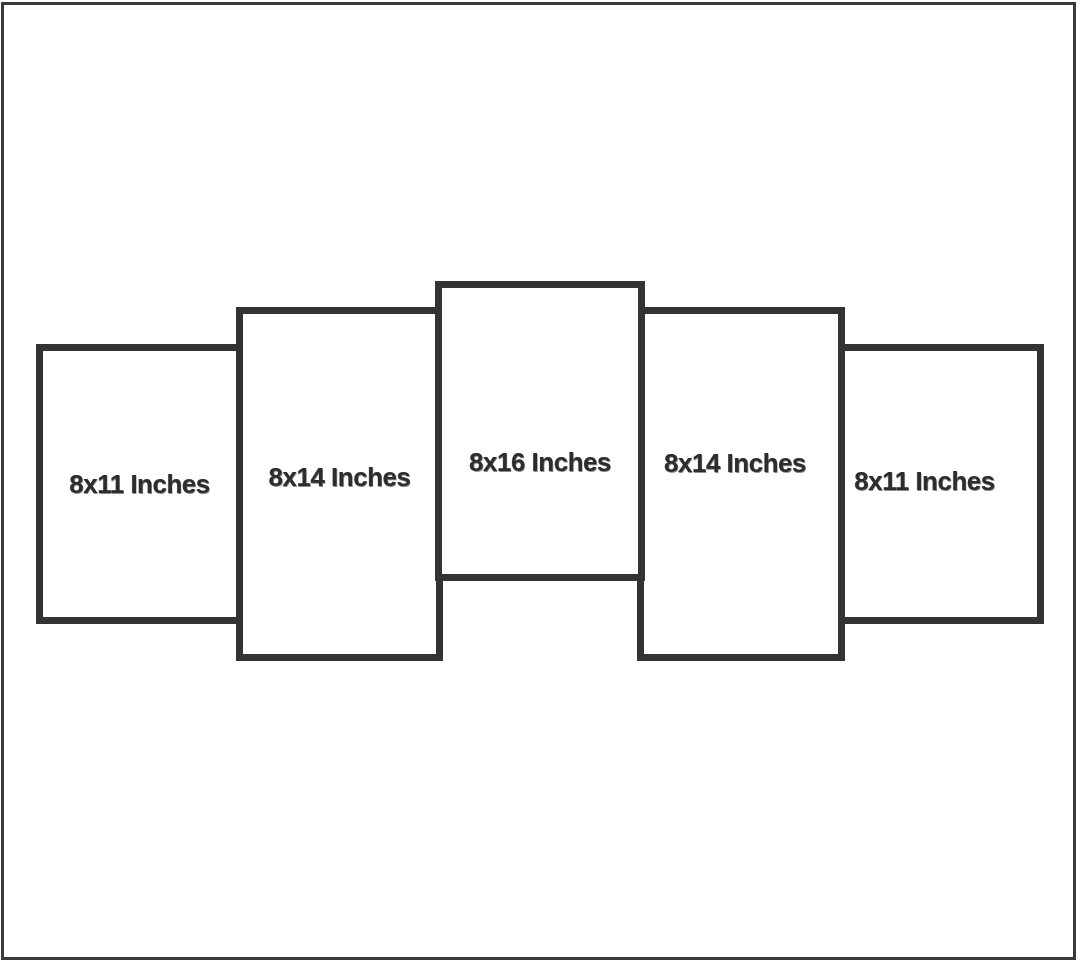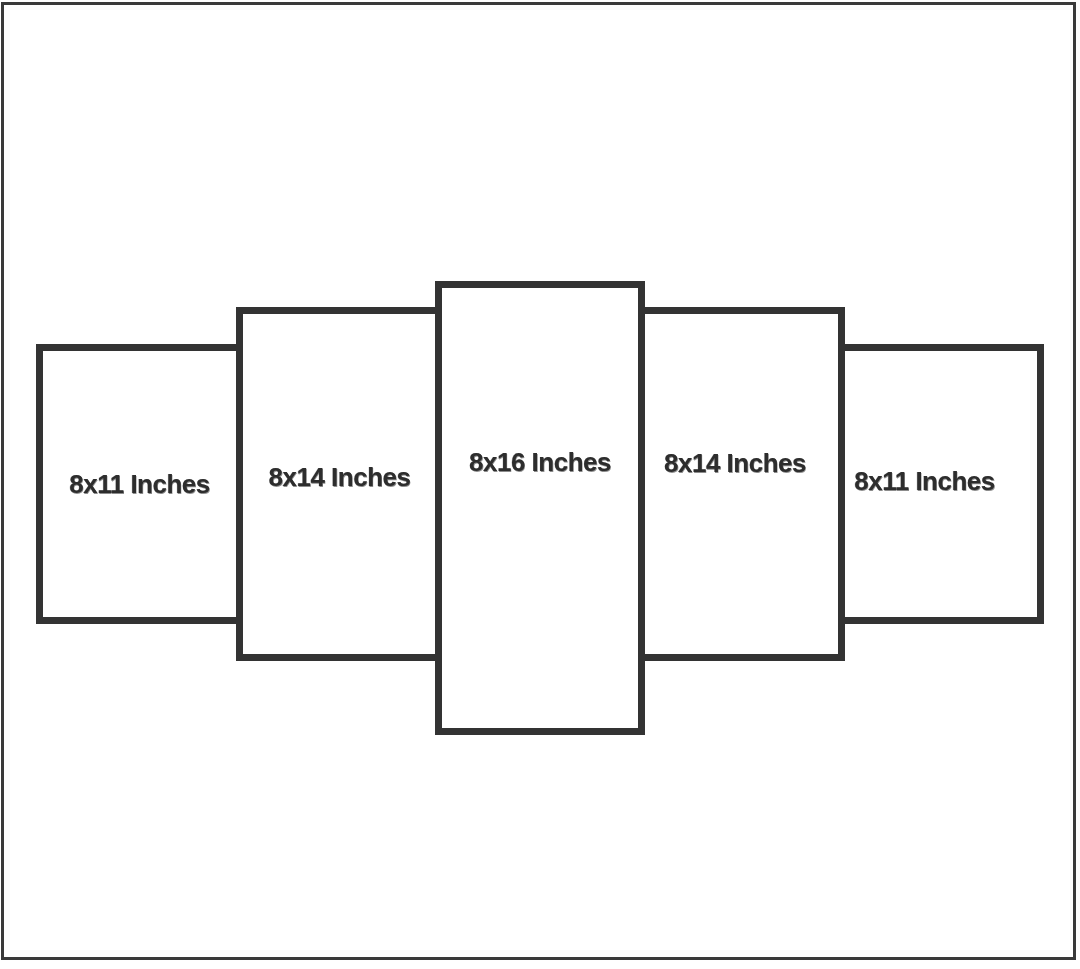--- a/index.html
+++ b/index.html
@@ -44,21 +44,21 @@
     font-size: 26px;
     font-weight: bold;
     letter-spacing: -0.5px;
     color: var(--text, #2d2d2d);
     text-shadow: 0.6px 0.6px 0 rgba(45,45,45,0.55), -0.4px -0.4px 0 rgba(45,45,45,0.25);
     white-space: nowrap;
   }
   
   .p1 { left: 36px;  top: 344px; width: 207px; height: 280px; z-index: 1; }
   .p2 { left: 236px; top: 307px; width: 207px; height: 354px; z-index: 2; }
-  .p3 { left: 435px; top: 281px; width: 210px; height: 454px; z-index: 3; }
+  .p3 { left: 435px; top: 281px; width: 210px; height: 300px; z-index: 3; }
   .p4 { left: 637px; top: 307px; width: 208px; height: 354px; z-index: 2; }
   .p5 { left: 837px; top: 344px; width: 207px; height: 280px; z-index: 1; }
   
   .p1 .label { top: 118px; }
   .p2 .label { top: 148px; }
   .p3 .label { top: 159px; }
   .p4 .label { top: 134px; transform: translateX(-6px); }
   .p5 .label { top: 115px; transform: translateX(-16px); }
 </style>
 </head>

